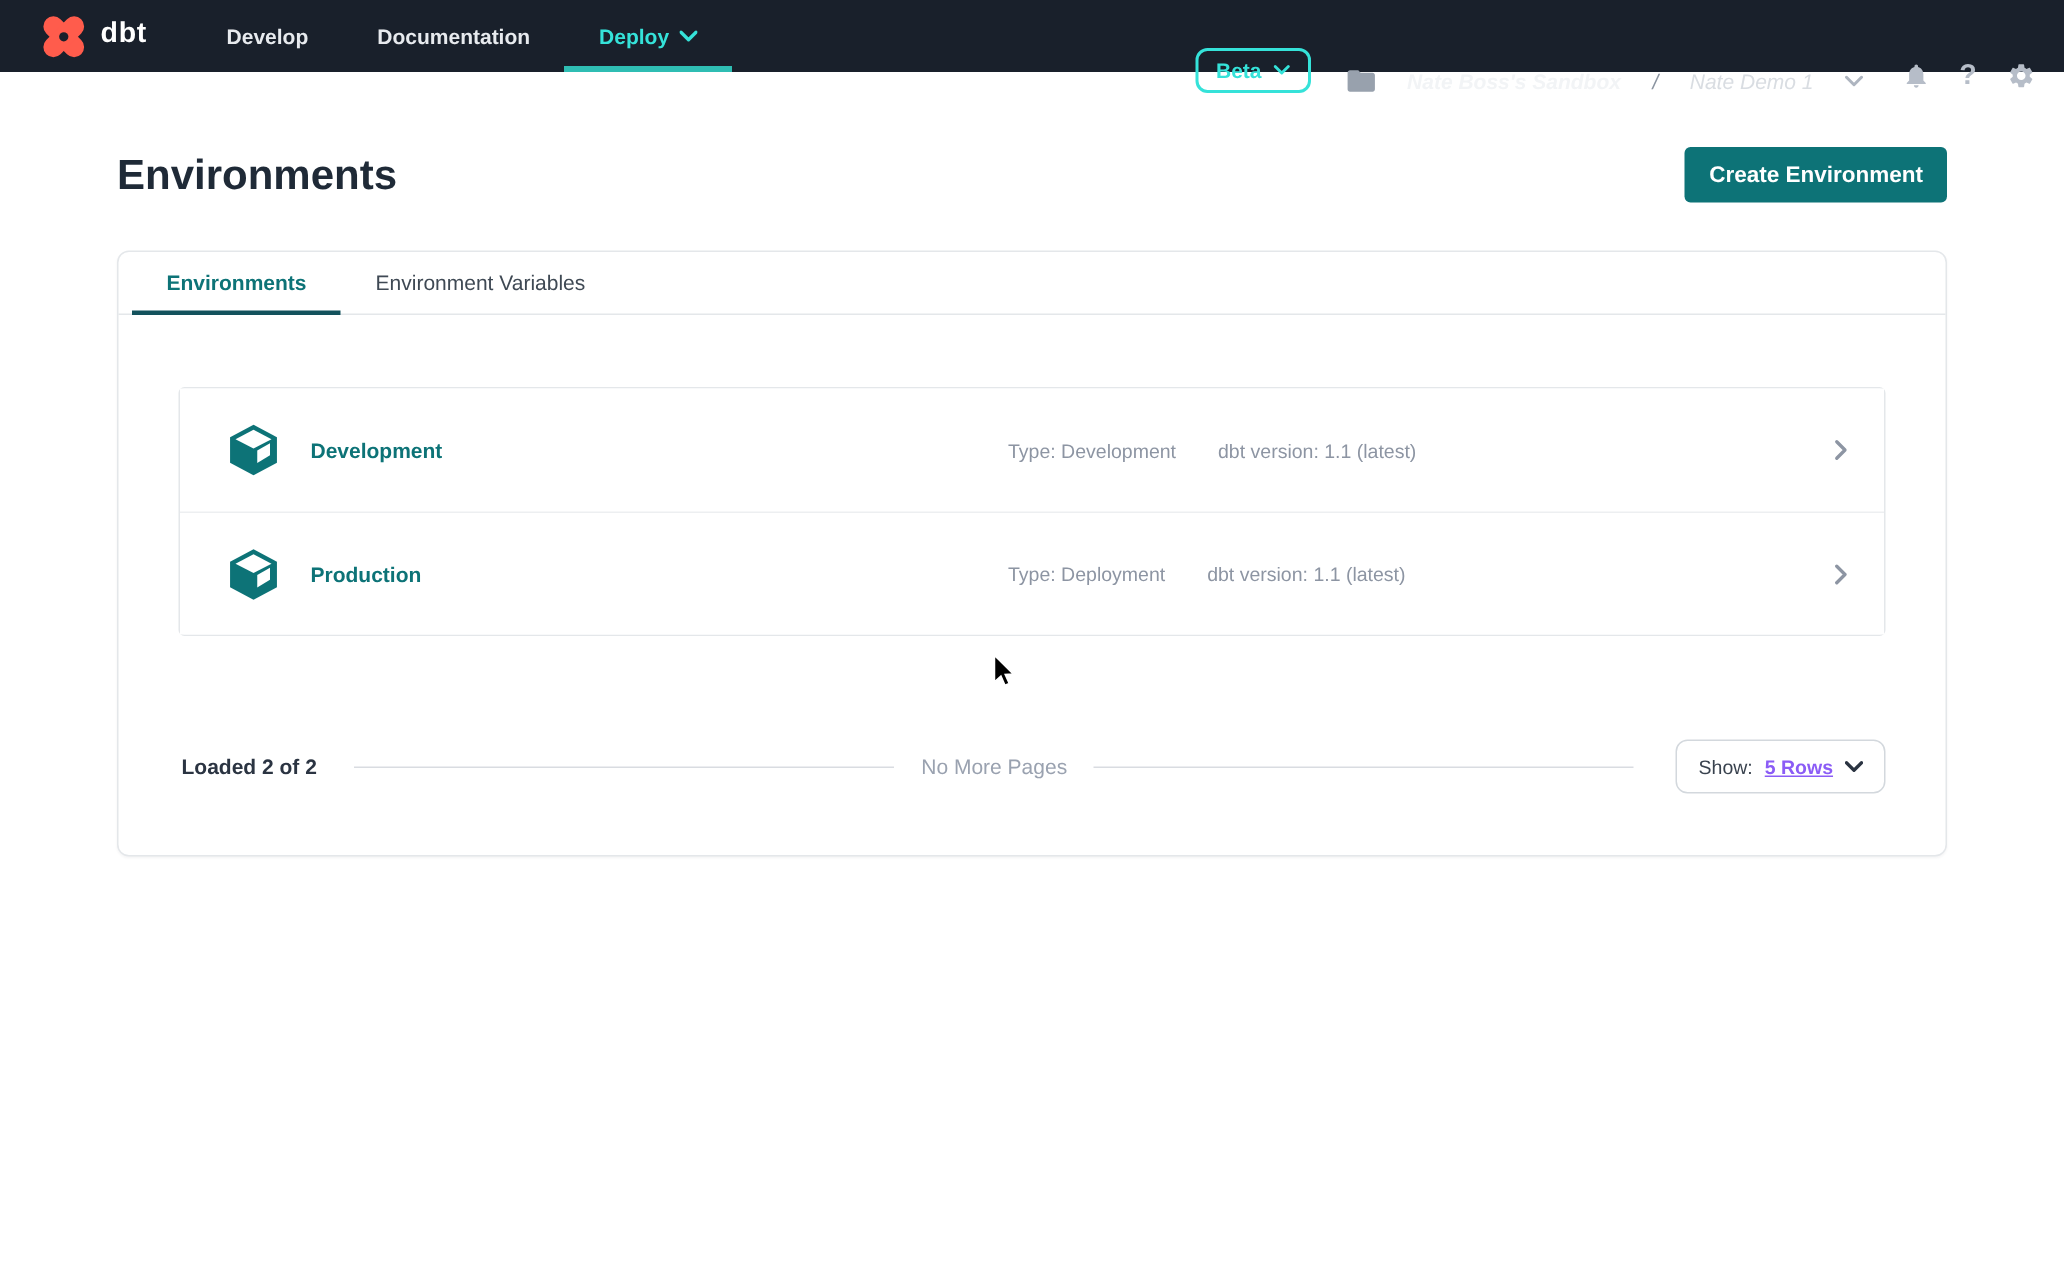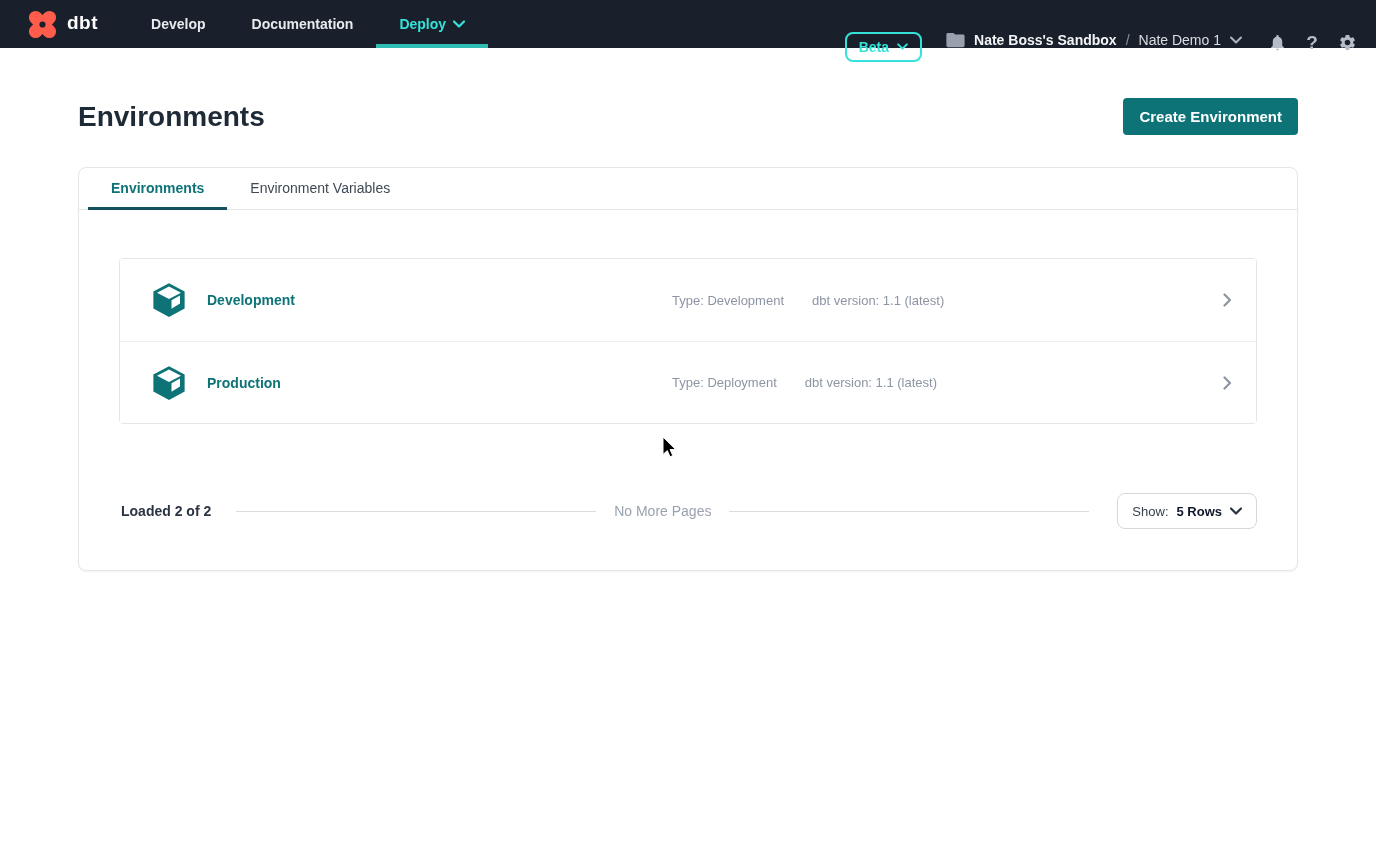--- a/index.html
+++ b/index.html
@@ -20,28 +20,28 @@
   .nav-left { display:flex; align-items:center; height:100%; }
   .logo { display:flex; align-items:center; gap:6px; cursor:pointer; }
   .logo-text { color:#ffffff; font-weight:700; font-size:19px; letter-spacing:.5px; line-height:1; padding-bottom:4px; }
   .nav-items { display:flex; height:100%; margin-left:30px; }
   .nav-item {
     display:flex; align-items:center; gap:7px; padding:12px 23px; height:100%;
     color:#e7eaee; font-size:14px; font-weight:600; cursor:pointer;
     border-bottom:4px solid transparent; border-top:4px solid transparent;
   }
   .nav-item.active { color:var(--accent-cyan,#35e2d9); border-bottom-color:var(--deploy-underline,#2fbdb3); }
-  .nav-right { display:flex; align-items:flex-start; gap:24px;margin-top:45px; }
+  .nav-right { display:flex; align-items:flex-end; gap:24px;margin-top:45px; }
   .beta-btn {
     display:flex; align-items:center; gap:8px;
     background:transparent; border:2px solid var(--accent-cyan,#35e2d9); border-radius:8px;
     color:var(--accent-cyan,#35e2d9); font-weight:700; font-size:14px;
     padding:5px 12px; cursor:pointer; font-family:inherit;
   }
-  .account-switcher { display:flex; align-items:center; gap:9px; cursor:pointer; }
+  .account-switcher { display:flex; align-items:center; gap:21px; cursor:pointer;font-style:italic; }
   .account-name { color:#f2f4f6; font-size:14px; font-weight:700; }
   .account-sep { color:#8b94a1; font-size:14px; }
   .project-name { color:#d9dde2; font-size:14px; }
   .nav-icons { display:flex; align-items:center; gap:13px; }
   .icon-btn { display:flex; align-items:center; justify-content:center; width:22px; height:22px; cursor:pointer; color:#b6bdc8; }
   .help-glyph { font-size:19px; font-weight:700; color:#b6bdc8; line-height:1; }
 
   
   .page-head {
     margin:50px 78px 32px 78px;
@@ -79,21 +79,21 @@
   .pager { margin:69px 40px 0 42px; display:flex; align-items:center; height:36px; }
   .pager-loaded { font-size:14px; font-weight:600; color:#2b3442; white-space:nowrap; }
   .pager-line { flex:1; height:1px; background:#d9dce1; }
   .pager-line.first { margin-left:25px; }
   .pager-nomore { font-size:14px; color:#9aa2b0; margin:0 18px; white-space:nowrap; }
   .rows-select {
     margin-left:28px; display:flex; align-items:center; gap:8px;
     background:#fff; border:1px solid #d3d8dd; border-radius:8px;
     height:36px; padding:0 14px; cursor:pointer; font-family:inherit; font-size:13px; color:#39424e;
   }
-  .rows-select b { color:#0f172a; font-weight:700; }
+  .rows-select b { color:#8b5cf6; font-weight:700;text-decoration:underline; }
   .rows-select .chev { color:#2b3442; display:flex; }
 
   .cursor { position:absolute; left:661px; top:436px; pointer-events:none; }
 </style>
 </head>
 <body>
 
 <header class="navbar">
   <div class="nav-left">
     <a class="logo">

